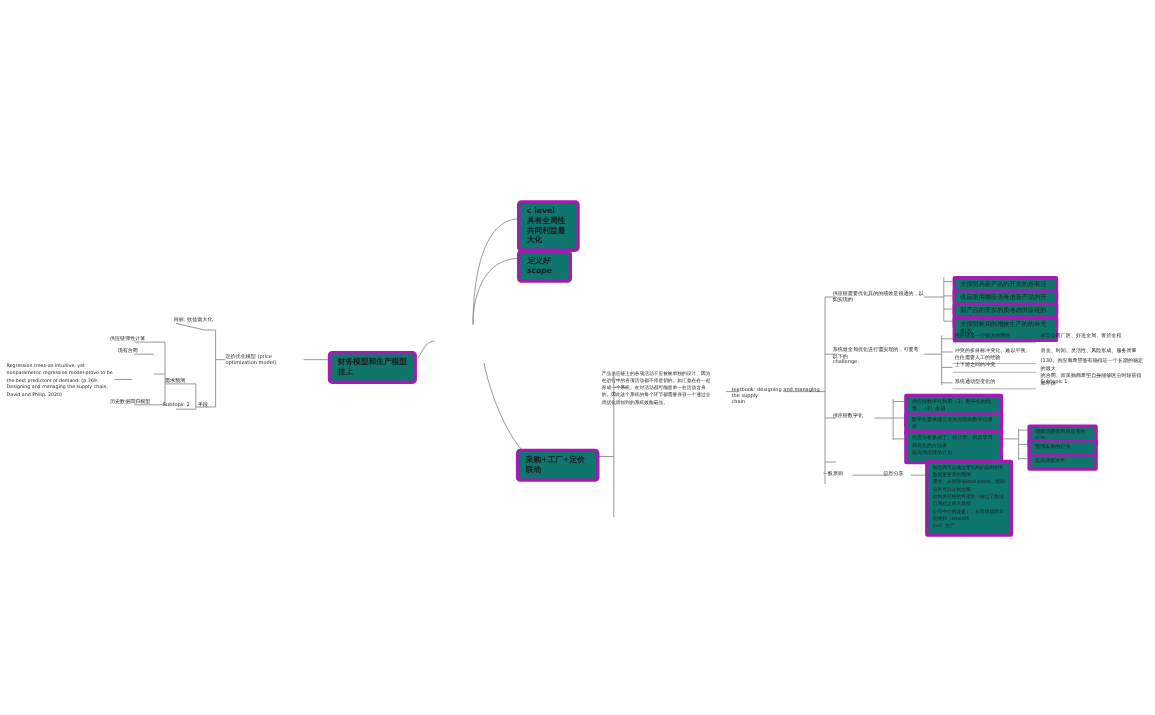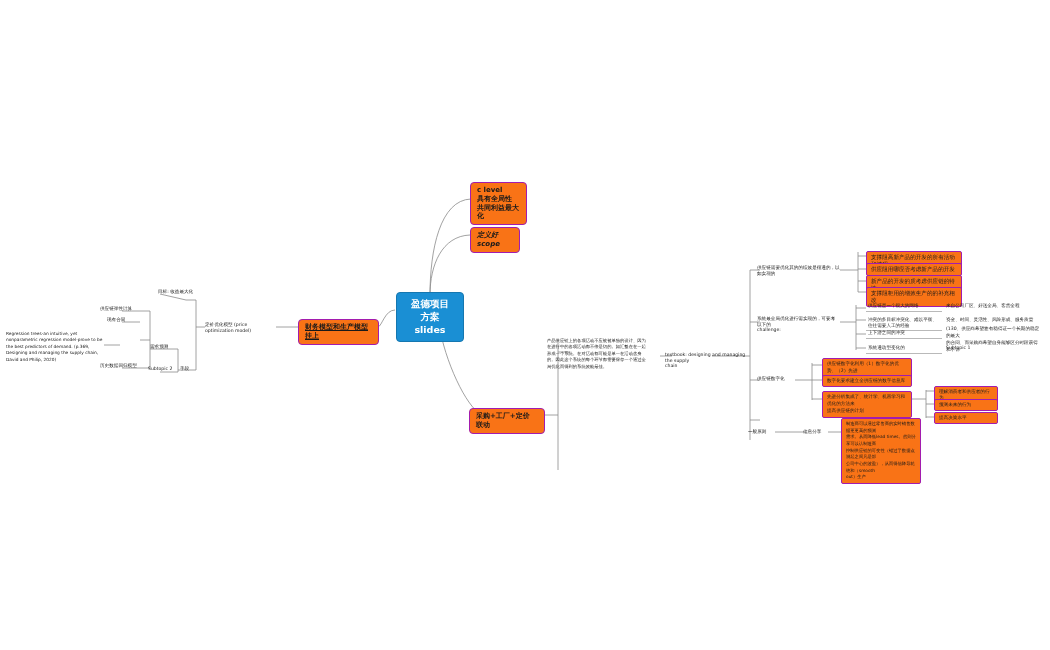--- a/index.html
+++ b/index.html
@@ -15,22 +15,22 @@
     width: 1050px; height: 650px;
     background: #ffffff;
   }
   svg#links {
     position: absolute; left: 0; top: 0;
     width: 1050px; height: 650px;
     pointer-events: none;
   }
   .node {
     position: absolute;
-    background: #f97316;
-    border: 1px solid #a21caf;
+    background: #0f766e;
+    border: 3px solid #a21caf;
     border-radius: 3px;
     color: #1a1a1a;
     line-height: 1.25;
     white-space: pre-line;
     padding: 2px 4px;
     font-size: 6px;
   }
   .node.root {
     background: #1a8fd4;
     border: 1px solid #1577b0;
@@ -155,30 +155,28 @@
       <path d="M926,391 L934,391"></path>
       <path d="M926,404 L934,404"></path>
       <path d="M926,417 L934,417"></path>
 
       <path d="M775,432 L790,432"></path>
       <path d="M790,432 L806,432"></path>
       <path d="M828,432 L842,432"></path>
     </g>
   </svg>
 
-  <div class="node root" style="left:396px; top:292px; width:68px;">盈德项目
-方案slides</div>
 
   <div class="node lvl1" style="left:470px; top:182px; width:57px;">c level
 具有全局性
 共同利益最大化</div>
 
   <div class="node lvl1" style="left:470px; top:227px; width:50px;font-style:italic;">定义好scope</div>
 
-  <div class="node lvl1" style="left:298px; top:319px; width:81px;text-decoration:underline;">财务模型和生产模型 挂上</div>
+  <div class="node lvl1" style="left:298px; top:319px; width:81px;">财务模型和生产模型 挂上</div>
 
   <div class="node lvl1" style="left:469px; top:408px; width:76px;">采购+工厂+定价 联动</div>
 
   <div class="node tiny" style="left:205px; top:322px; width:72px;">定价优化模型 (price optimization model)</div>
 
   <div class="node tiny" style="left:158px; top:289px; width:45px;">目标: 收益最大化</div>
 
   <div class="node tiny" style="left:150px; top:344px; width:28px;">需求预测</div>
 
   <div class="node tiny" style="left:180px; top:366px; width:16px;">手段</div>

